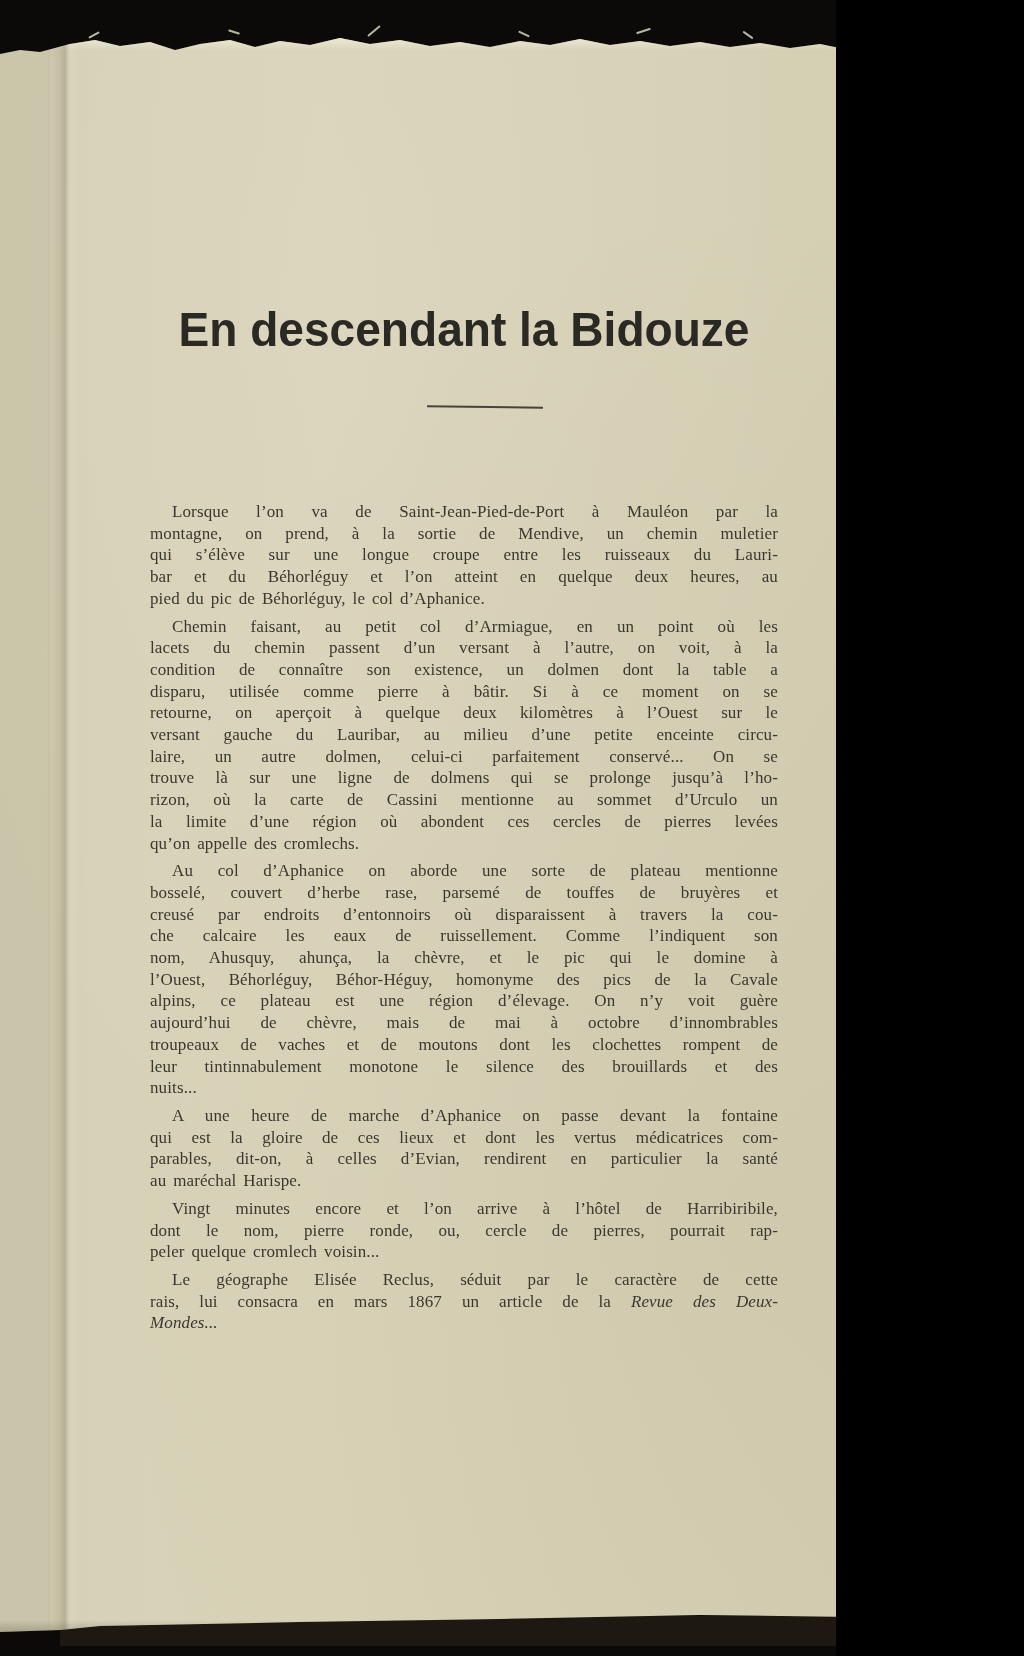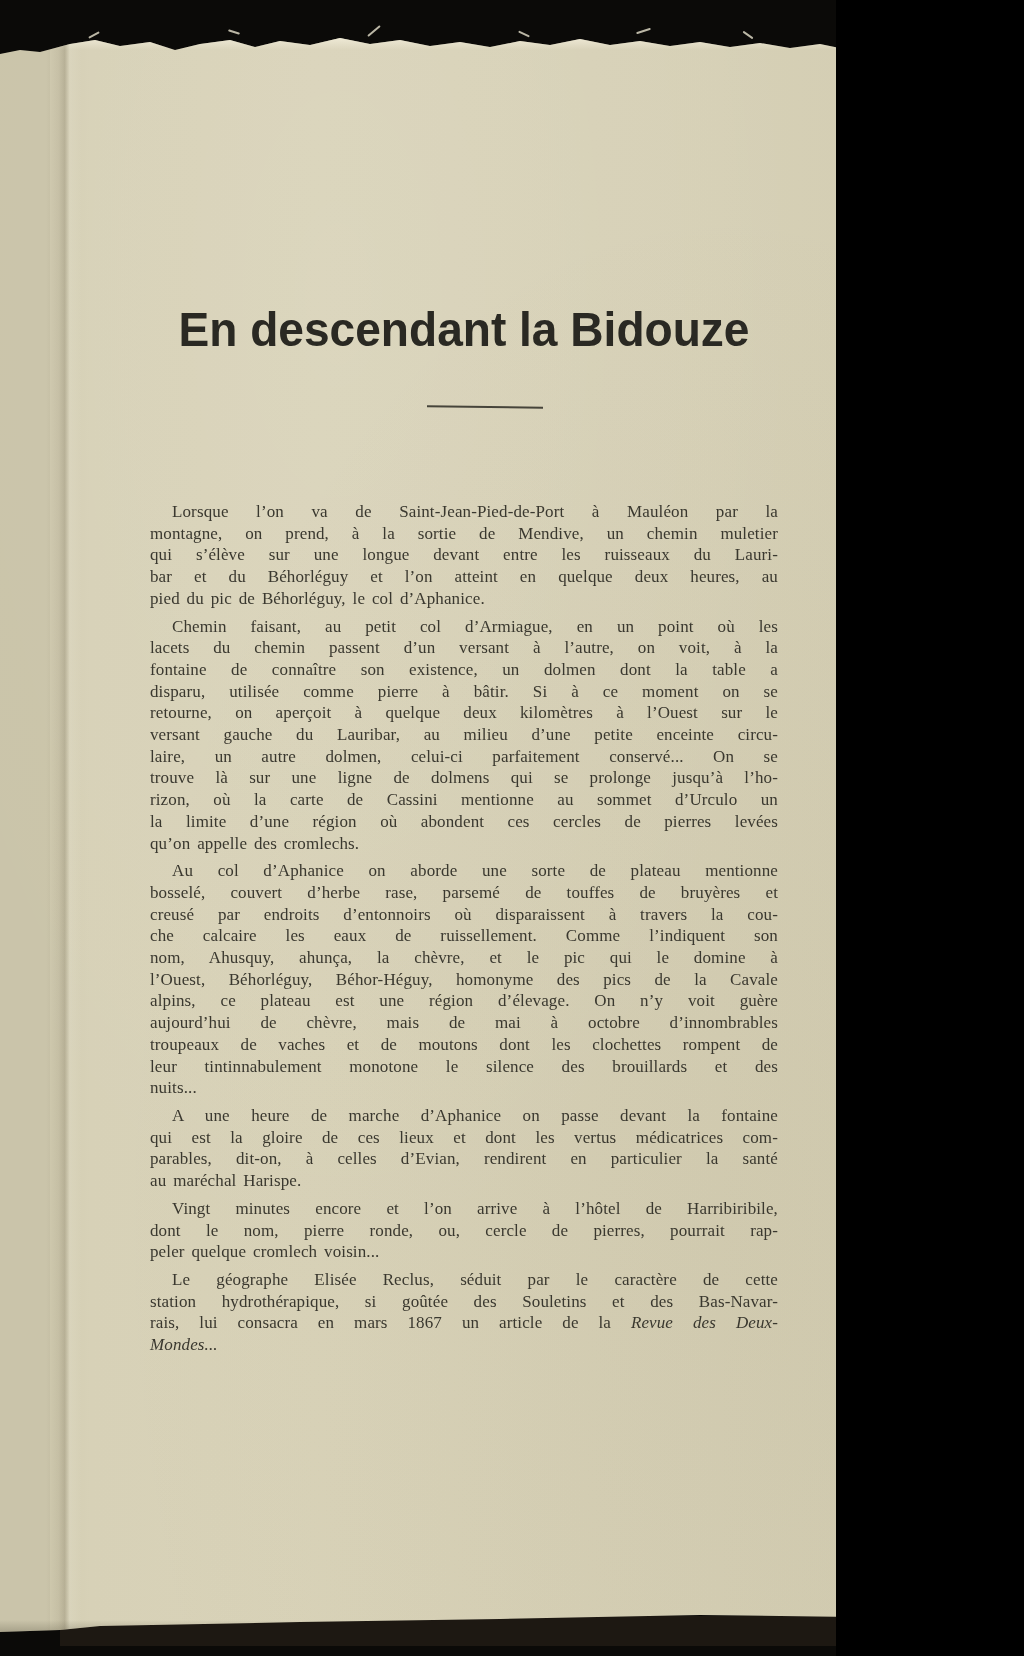--- a/index.html
+++ b/index.html
@@ -130,28 +130,28 @@
     <div class="crease"></div>
 
     <h1 class="title">En descendant la Bidouze</h1>
     <div class="rule"></div>
 
     <div class="body-text">
 
     <div class="para">
           <div class="line first"><span>Lorsque l’on va de Saint-Jean-Pied-de-Port à Mauléon par la</span></div>
           <div class="line"><span>montagne, on prend, à la sortie de Mendive, un chemin muletier</span></div>
-          <div class="line"><span>qui s’élève sur une longue devant entre les ruisseaux du Lauri-</span></div>
+          <div class="line"><span>qui s’élève sur une longue croupe entre les ruisseaux du Lauri-</span></div>
           <div class="line"><span>bar et du Béhorléguy et l’on atteint en quelque deux heures, au</span></div>
           <div class="line last"><span>pied du pic de Béhorléguy, le col d’Aphanice.</span></div>
         </div>
         <div class="para">
           <div class="line first"><span>Chemin faisant, au petit col d’Armiague, en un point où les</span></div>
           <div class="line"><span>lacets du chemin passent d’un versant à l’autre, on voit, à la</span></div>
-          <div class="line"><span>fontaine de connaître son existence, un dolmen dont la table a</span></div>
+          <div class="line"><span>condition de connaître son existence, un dolmen dont la table a</span></div>
           <div class="line"><span>disparu, utilisée comme pierre à bâtir. Si à ce moment on se</span></div>
           <div class="line"><span>retourne, on aperçoit à quelque deux kilomètres à l’Ouest sur le</span></div>
           <div class="line"><span>versant gauche du Lauribar, au milieu d’une petite enceinte circu-</span></div>
           <div class="line"><span>laire, un autre dolmen, celui-ci parfaitement conservé... On se</span></div>
           <div class="line"><span>trouve là sur une ligne de dolmens qui se prolonge jusqu’à l’ho-</span></div>
           <div class="line"><span>rizon, où la carte de Cassini mentionne au sommet d’Urculo un</span></div>
           <div class="line"><span>la limite d’une région où abondent ces cercles de pierres levées</span></div>
           <div class="line last"><span>qu’on appelle des cromlechs.</span></div>
         </div>
         <div class="para">
@@ -173,20 +173,19 @@
           <div class="line"><span>parables, dit-on, à celles d’Evian, rendirent en particulier la santé</span></div>
           <div class="line last"><span>au maréchal Harispe.</span></div>
         </div>
         <div class="para">
           <div class="line first"><span>Vingt minutes encore et l’on arrive à l’hôtel de Harribiribile,</span></div>
           <div class="line"><span>dont le nom, pierre ronde, ou, cercle de pierres, pourrait rap-</span></div>
           <div class="line last"><span>peler quelque cromlech voisin...</span></div>
         </div>
         <div class="para">
           <div class="line first"><span>Le géographe Elisée Reclus, séduit par le caractère de cette</span></div>
-          <div class="line"><span>station hydrothérapique, si goûtée des Souletins et des Bas-Navar-</span></div>
           <div class="line"><span>rais, lui consacra en mars 1867 un article de la </span><span class="it">Revue des Deux-</span></div>
           <div class="line last"><span class="it">Mondes...</span></div>
         </div>
       </div>
   </div>
 
 </div>
 
 </body></html>

